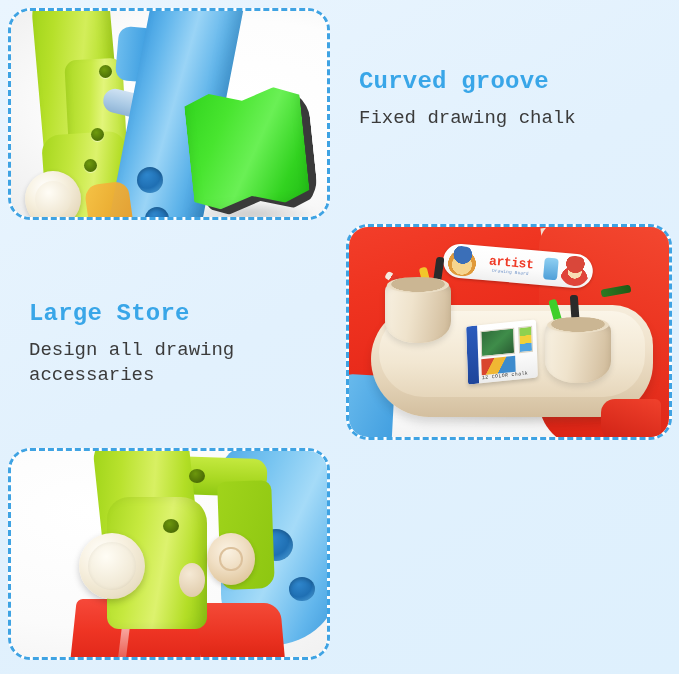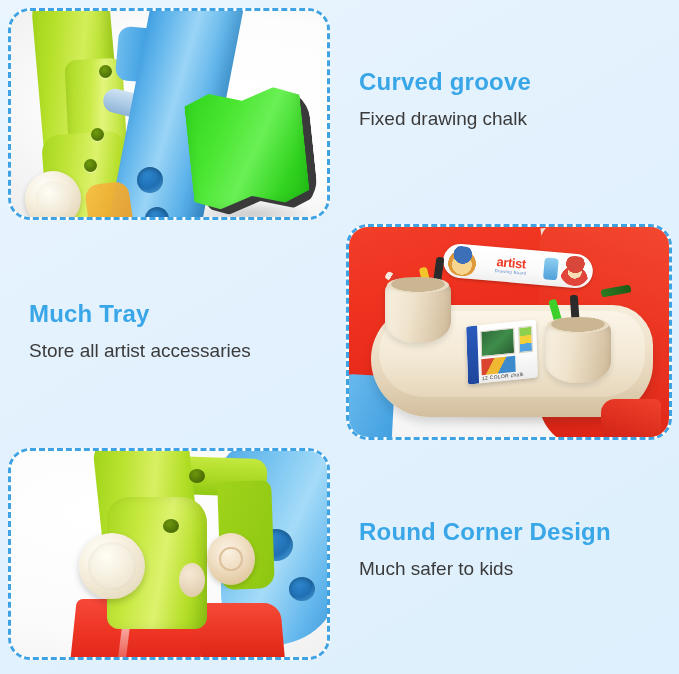--- a/index.html
+++ b/index.html
@@ -13,20 +13,21 @@
   body {
     font-family: "Liberation Sans", sans-serif;
     background: #e4f2fd;
     position: relative;
   }
 
   #stage {
     position: absolute;
     inset: 0;
     background: linear-gradient(150deg, #eaf5fe 0%, #e2f1fd 45%, #def0fd 100%);
+    font-family: Liberation Mono, monospace;
   }
 
   
   .photo-frame {
     position: absolute;
     border: 3px dashed #3fa3e3;
     border-radius: 22px;
     overflow: hidden;
     background: #ffffff;
   }
@@ -612,22 +613,22 @@
       <div class="marker m-green"></div>
       <div class="marker m-black2"></div>
       <div class="marker m-blue"></div>
       <div class="cup" id="cup-right"></div>
 
       <div class="tray-red-foot"></div>
     </div>
   </div>
 
   <div class="caption" id="cap-tray">
-    <div class="caption-title">Much Tray</div>
-    <div class="caption-sub">Store all artist accessaries</div>
+    <div class="caption-title">Large Store</div>
+    <div class="caption-sub">Design all drawing accessaries</div>
   </div>
 
   <div class="photo-frame" id="panel-corner">
     <div class="photo-inner">
       <div class="c-blue-corner"></div>
       <div class="c-blue-dimple cbd1"></div>
       <div class="c-blue-dimple cbd2"></div>
 
       <div class="c-red-base"></div>
       <div class="c-red-base2"></div>
@@ -639,18 +640,14 @@
       <div class="c-green-block"></div>
       <div class="c-hole ch1"></div>
       <div class="c-hole ch2"></div>
 
       <div class="c-cream-small"></div>
       <div class="c-cream-disc"></div>
       <div class="knob-flower" id="knob-corner"></div>
     </div>
   </div>
 
-  <div class="caption" id="cap-corner">
-    <div class="caption-title">Round Corner Design</div>
-    <div class="caption-sub">Much safer to kids</div>
-  </div>
 
 </div>
 
 </body></html>

